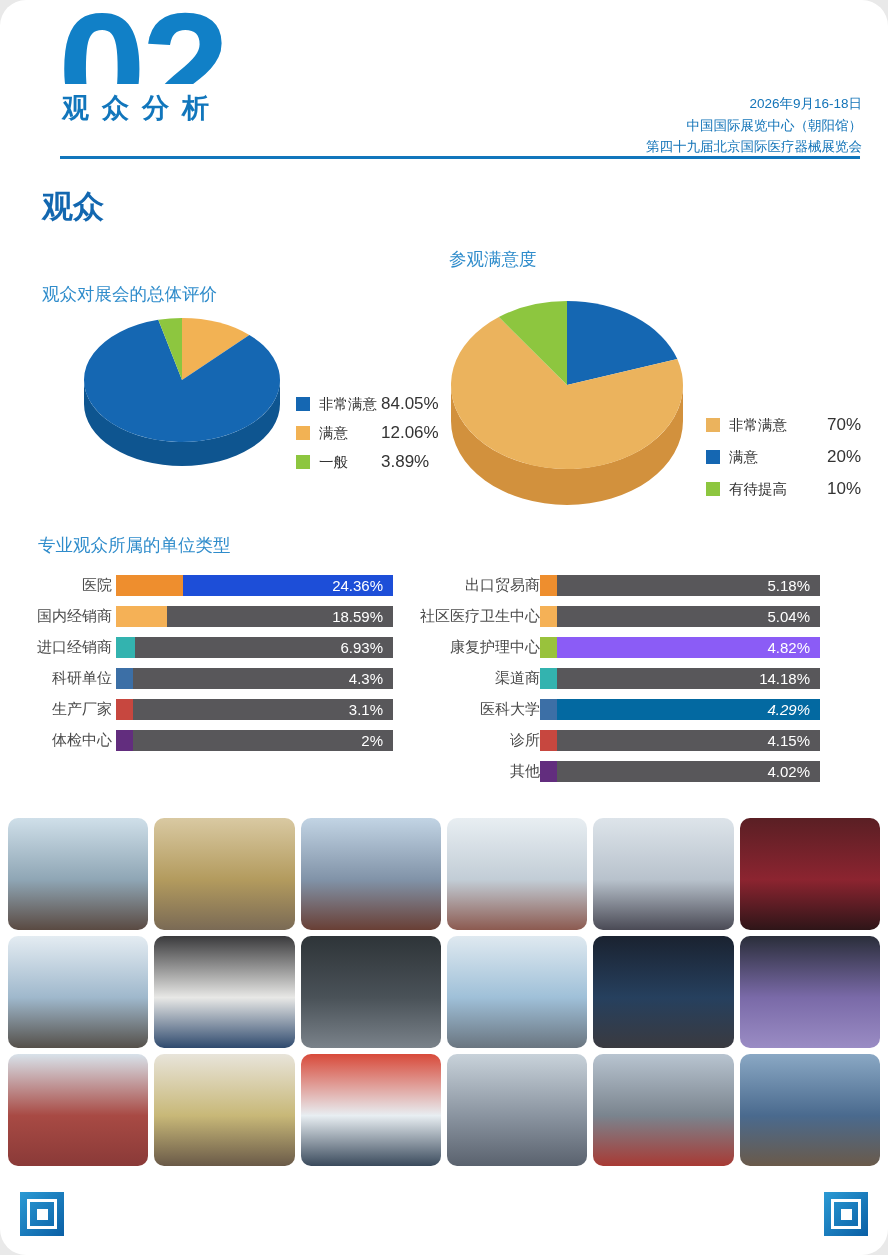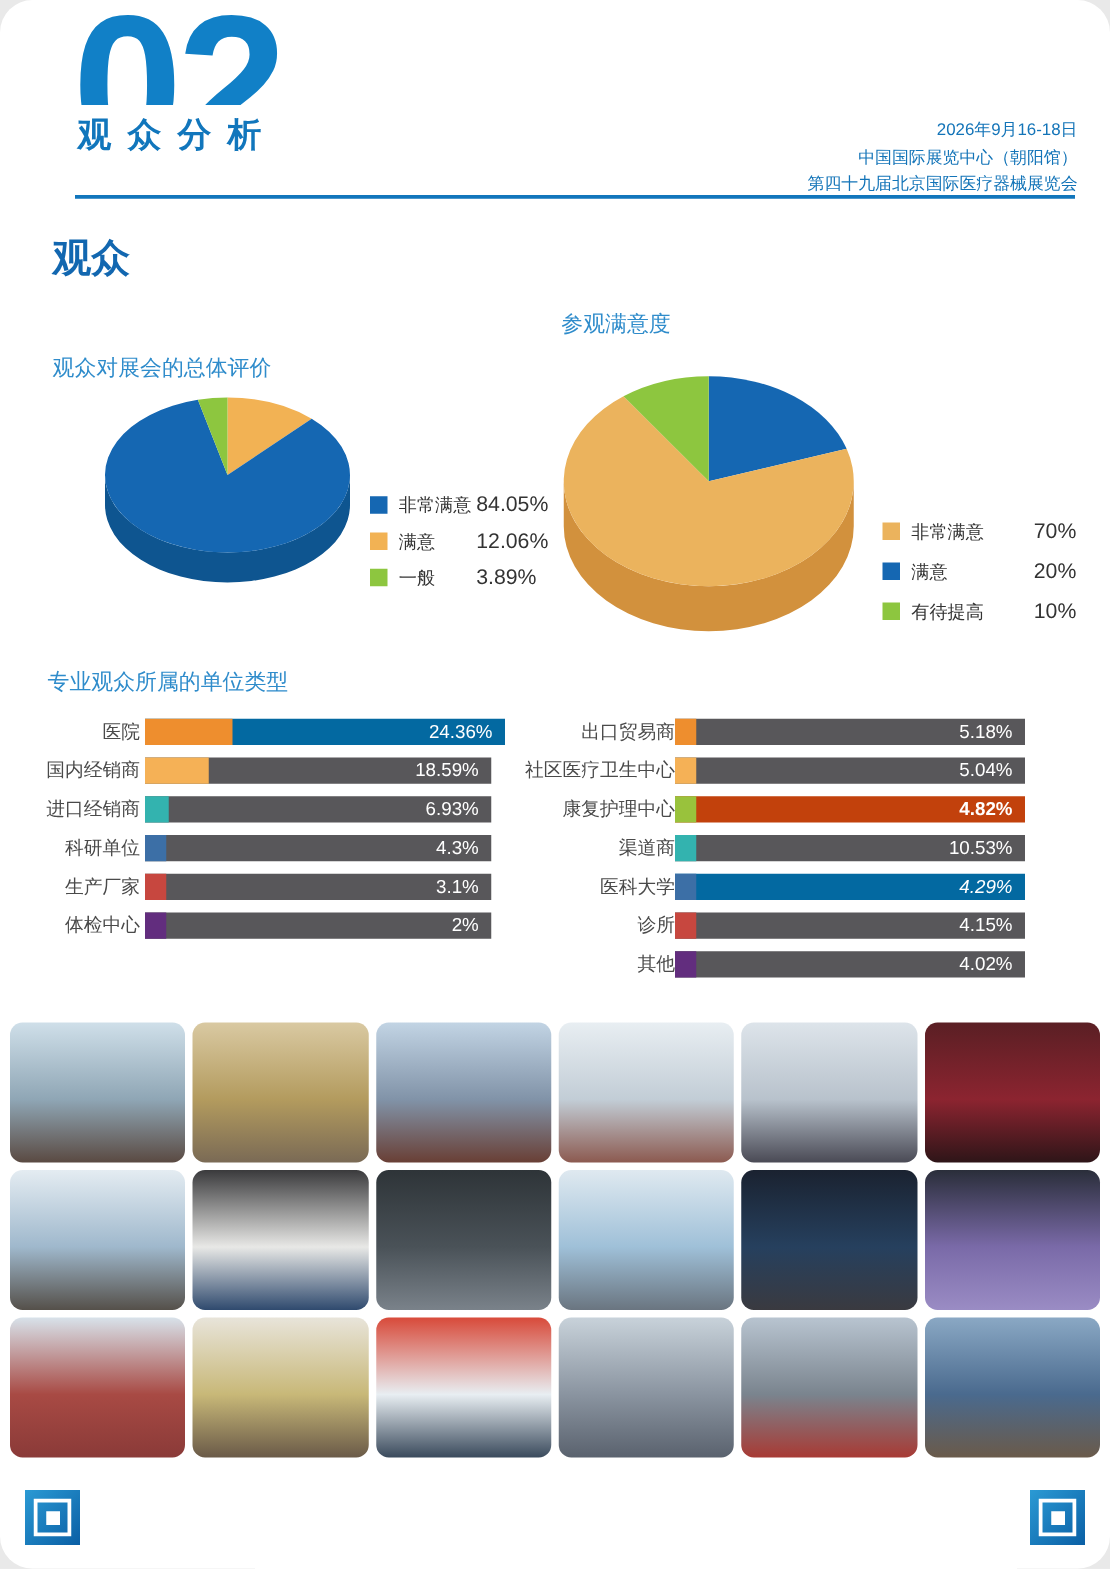--- a/index.html
+++ b/index.html
@@ -139,21 +139,21 @@
         <span class="lg-sw" style="background: rgb(141, 198, 63);"></span>
         <span class="lg-label">有待提高</span>
         <span class="lg-val">10%</span>
       </div>
     </div>
 
   <h2 class="chart-subtitle sub-bars">专业观众所属的单位类型</h2>
   <div id="barcol0" class="bar-col">
       <div class="bar-row">
         <div class="bar-label">医院</div>
-        <div class="bar-track" style="background: #0369a1; padding-left: 11px;">
+        <div class="bar-track" style="background: #1d4ed8;">
           <span class="bar-accent" style="background: rgb(238, 142, 46); width: 24.36%;"></span>
           <span class="bar-value">24.36%</span>
         </div>
       </div>
       <div class="bar-row">
         <div class="bar-label">国内经销商</div>
         <div class="bar-track" style="background: rgb(88, 87, 90);">
           <span class="bar-accent" style="background: rgb(245, 177, 86); width: 18.59%;"></span>
           <span class="bar-value">18.59%</span>
         </div>
@@ -197,30 +197,30 @@
       </div>
       <div class="bar-row">
         <div class="bar-label">社区医疗卫生中心</div>
         <div class="bar-track" style="background: rgb(88, 87, 90);">
           <span class="bar-accent" style="background: rgb(245, 177, 86); width: 6%;"></span>
           <span class="bar-value">5.04%</span>
         </div>
       </div>
       <div class="bar-row">
         <div class="bar-label">康复护理中心</div>
-        <div class="bar-track" style="background: #c2410c; font-weight: bold;">
+        <div class="bar-track" style="background: #8b5cf6;">
           <span class="bar-accent" style="background: rgb(153, 194, 60); width: 6%;"></span>
           <span class="bar-value">4.82%</span>
         </div>
       </div>
       <div class="bar-row">
         <div class="bar-label">渠道商</div>
         <div class="bar-track" style="background: rgb(88, 87, 90);">
           <span class="bar-accent" style="background: rgb(51, 179, 175); width: 6%;"></span>
-          <span class="bar-value">10.53%</span>
+          <span class="bar-value">14.18%</span>
         </div>
       </div>
       <div class="bar-row">
         <div class="bar-label">医科大学</div>
         <div class="bar-track" style="background: #0369a1; font-style: italic;">
           <span class="bar-accent" style="background: rgb(60, 111, 166); width: 6%;"></span>
           <span class="bar-value">4.29%</span>
         </div>
       </div>
       <div class="bar-row">

